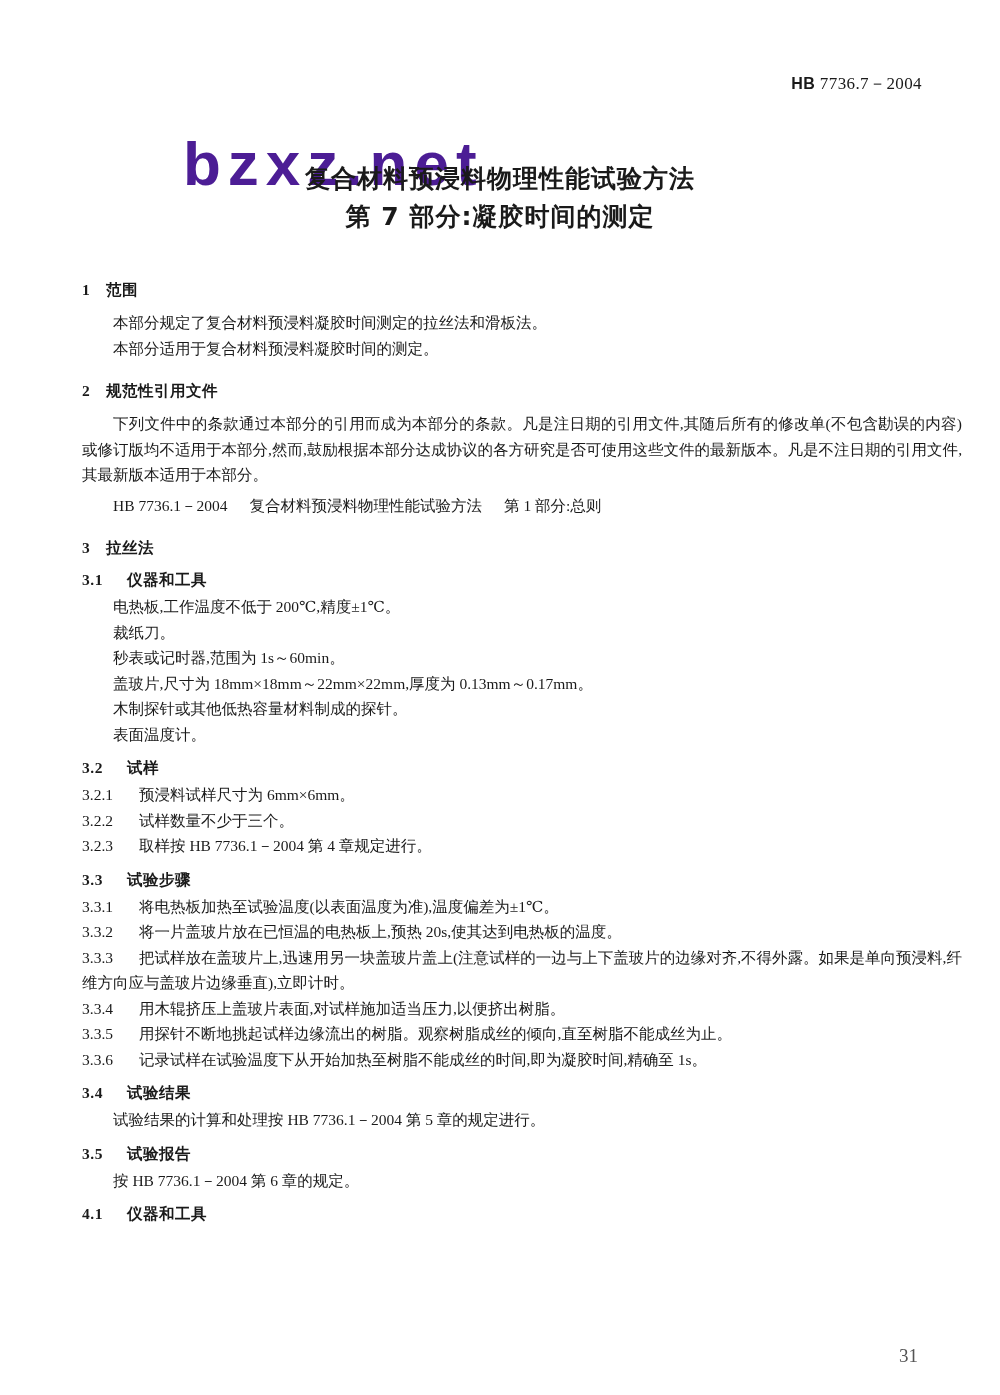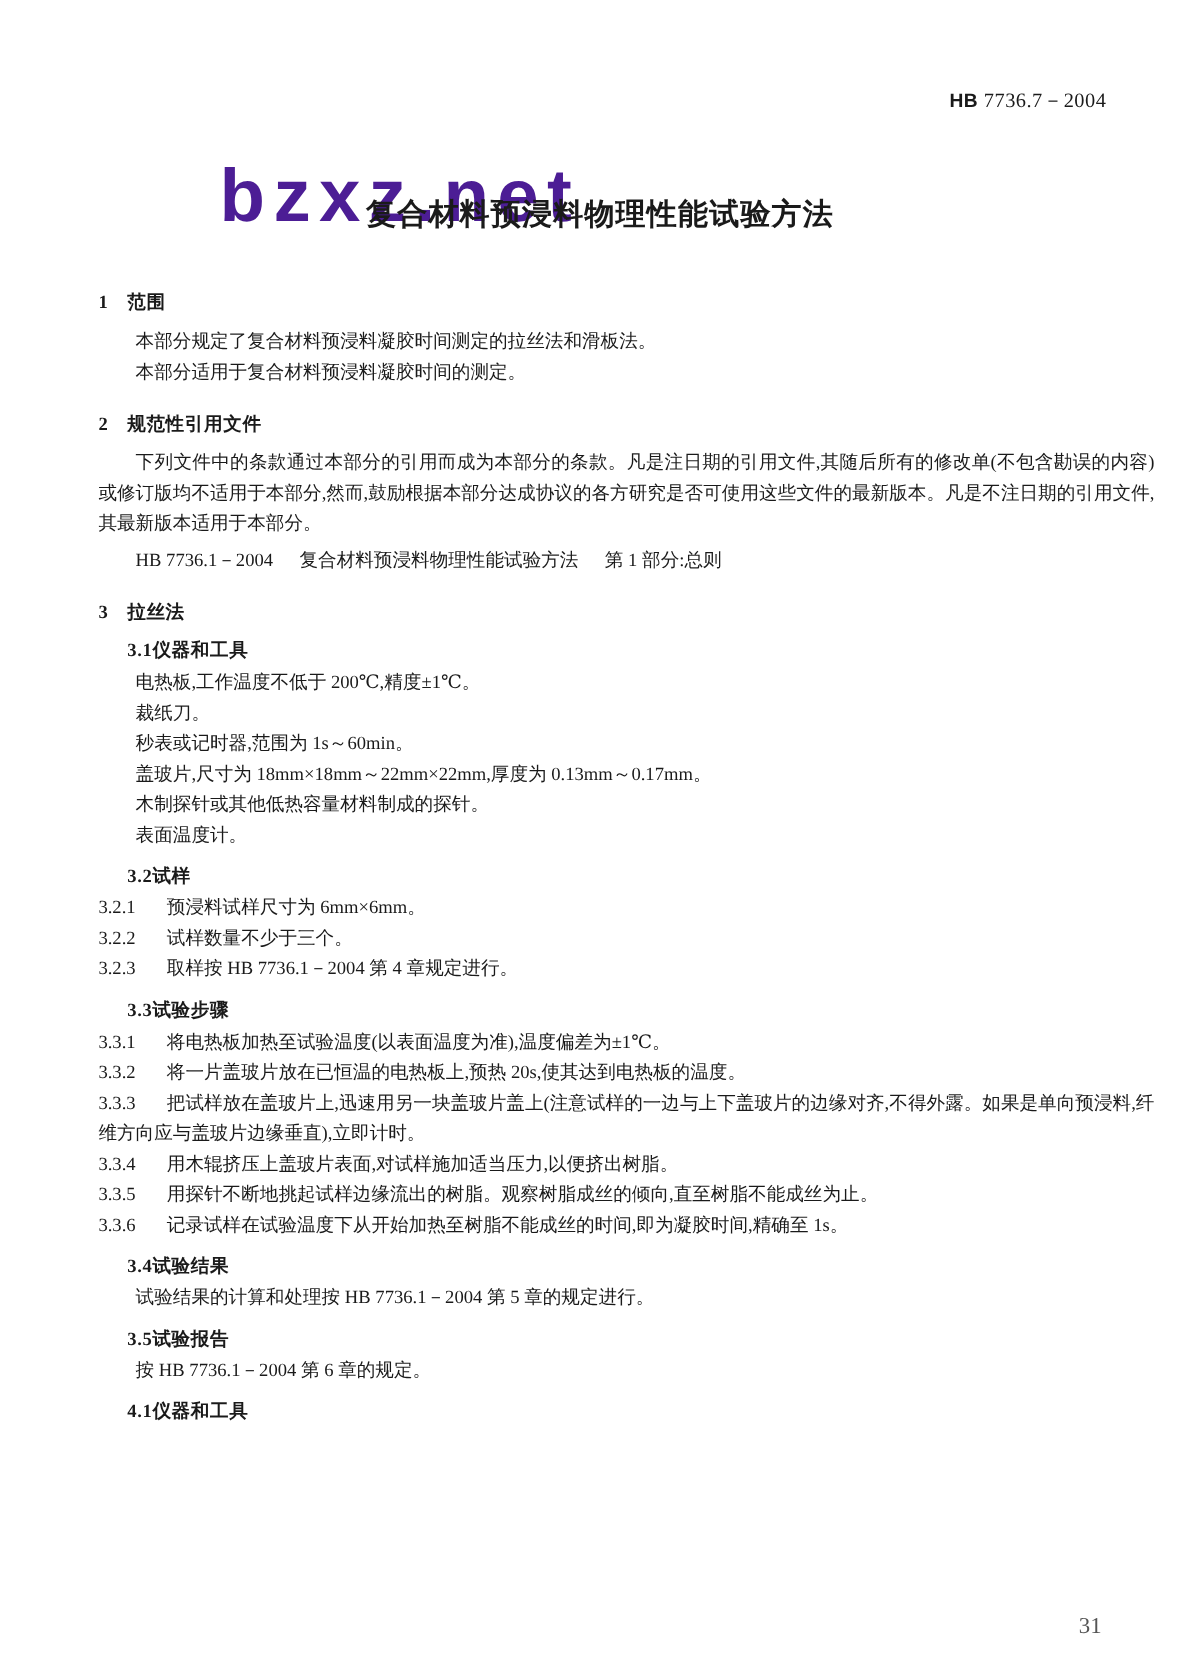--- a/index.html
+++ b/index.html
@@ -79,21 +79,21 @@
     letter-spacing: 0.5px;
   }
   .h1 .num { display: inline-block; min-width: 24px; }
   .h2 {
     font-family: "DejaVu Sans", "Liberation Sans", sans-serif;
     font-weight: bold;
     font-size: 15.5px;
     margin: 11px 0 3px 0;
     letter-spacing: 0.5px;
   }
-  .h2 .num { display: inline-block; min-width: 45px; text-align: right; }
+  .h2 .num { display: inline-block; min-width: 45px; }
   .para {
     text-indent: 31px;
     line-height: 25.5px;
     margin: 0;
     text-align: justify;
   }
   .line-indent {
     padding-left: 31px;
     line-height: 25.5px;
     margin: 0;
@@ -132,20 +132,21 @@
     <span class="std-prefix">HB</span>
     <span>7736.7－2004</span>
   </div>
 
   <div class="watermark">bzxz.net</div>
 
   <div class="content">
 
     <div class="title-block">
       <span class="title-line">复合材料预浸料物理性能试验方法</span>
+      <span class="title-line">第 7 部分:凝胶时间的测定</span>
     </div>
 
     <div class="body-area">
 
       <div class="h1">
         <span class="num lat">1</span><span>范围</span>
       </div>
       <p class="line-indent">本部分规定了复合材料预浸料凝胶时间测定的拉丝法和滑板法。</p>
       <p class="line-indent">本部分适用于复合材料预浸料凝胶时间的测定。</p>
 

